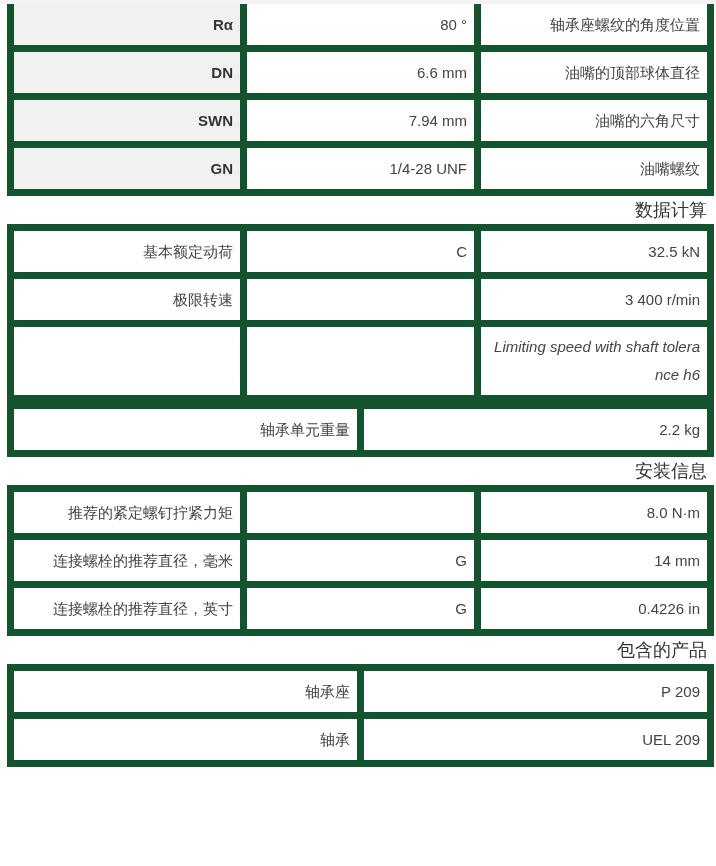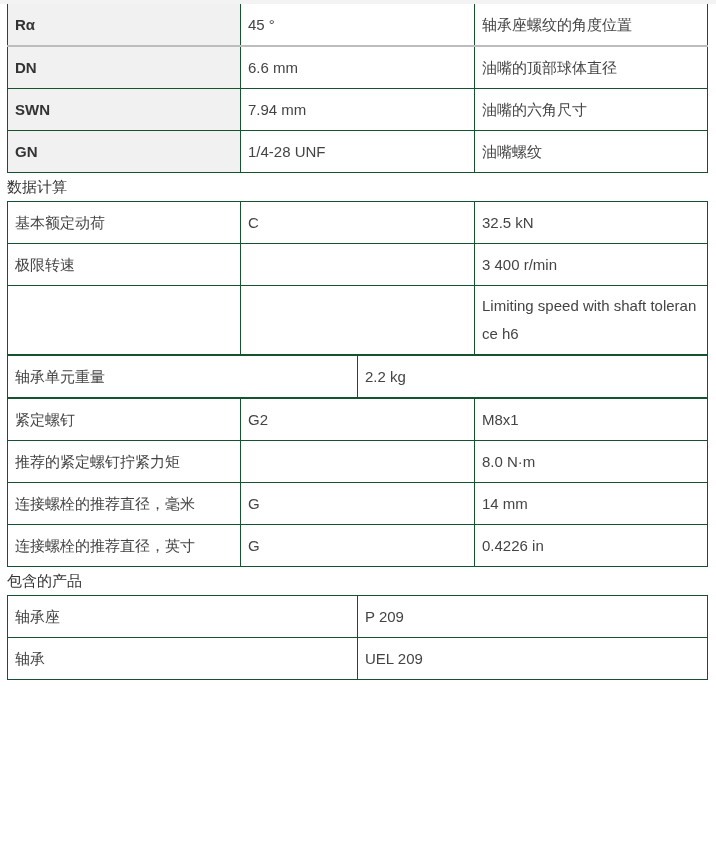--- a/index.html
+++ b/index.html
@@ -2,52 +2,52 @@
 <html><head>
   <meta charset="utf-8">
   <style>
     html, body { margin: 0; padding: 0; background: #ffffff; }
     body {
       width: 716px; height: 866px; overflow: hidden; position: relative;
       font-family: "Liberation Sans", "DejaVu Sans", sans-serif;
       color: #333333; font-size: 15px;
     }
     .topstrip { position: absolute; left: 0; top: 0; width: 716px; height: 4px; background: #f3f3f3; }
-    .wrap { position: absolute; left: 7px; top: 4px; width: 700px; }
+    .wrap { position: absolute; left: 7px; top: 4px; width: 700px; text-align: right; }
     table { border-collapse: collapse; width: 700px; table-layout: fixed; }
     td {
-      border: 1px solid #14532d; padding: 0 7px; height: 41px;
+      border: 7px solid #14532d; padding: 0 7px; height: 41px;
       vertical-align: middle; font-size: 15px; color: #444;
       line-height: 28px; word-break: break-all;
     }
     .t1 td.key { background: #f1f1f1; font-weight: bold; color: #333; }
     .t1 tr:first-child td { border-bottom: 2px solid #bdbdbd; border-top: none; }
     .section {
-      height: 28px; line-height: 28px; font-size: 15px; color: #333;
+      height: 28px; line-height: 28px; font-size: 18px; color: #333;
       padding-left: 0; margin-left: 0;
     }
-    .tall td { height: 68px; }
+    .tall td { height: 68px; font-style: italic; }
   </style>
 </head>
 <body>
 
 <div class="topstrip"></div>
 
 <div class="wrap">
 
   <table class="t1">
     <colgroup>
         <col style="width:233px">
         <col style="width:234px">
         <col style="width:233px">
       </colgroup>
     <tbody>
         <tr>
       <td class="key">Rα</td>
-      <td>45 °</td>
+      <td>80 °</td>
       <td>轴承座螺纹的角度位置</td>
     </tr>
     <tr>
       <td class="key">DN</td>
       <td>6.6 mm</td>
       <td>油嘴的顶部球体直径</td>
     </tr>
     <tr>
       <td class="key">SWN</td>
       <td>7.94 mm</td>
@@ -93,32 +93,28 @@
         <col style="width:350px">
       </colgroup>
     <tbody>
         <tr>
       <td>轴承单元重量</td>
       <td>2.2 kg</td>
     </tr>
   </tbody>
     </table>
 
+  <div class="section">安装信息</div>
   <table>
     <colgroup>
         <col style="width:233px">
         <col style="width:234px">
         <col style="width:233px">
       </colgroup>
     <tbody>
-        <tr>
-      <td>紧定螺钉</td>
-      <td>G2</td>
-      <td>M8x1</td>
-    </tr>
     <tr>
       <td>推荐的紧定螺钉拧紧力矩</td>
       <td></td>
       <td>8.0 N·m</td>
     </tr>
     <tr>
       <td>连接螺栓的推荐直径，毫米</td>
       <td>G</td>
       <td>14 mm</td>
     </tr>

